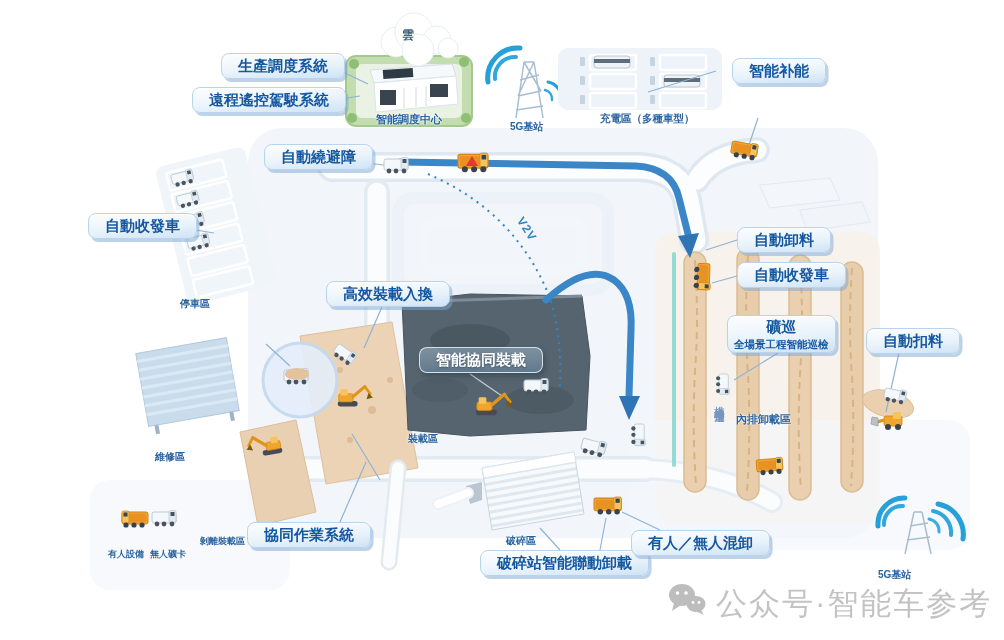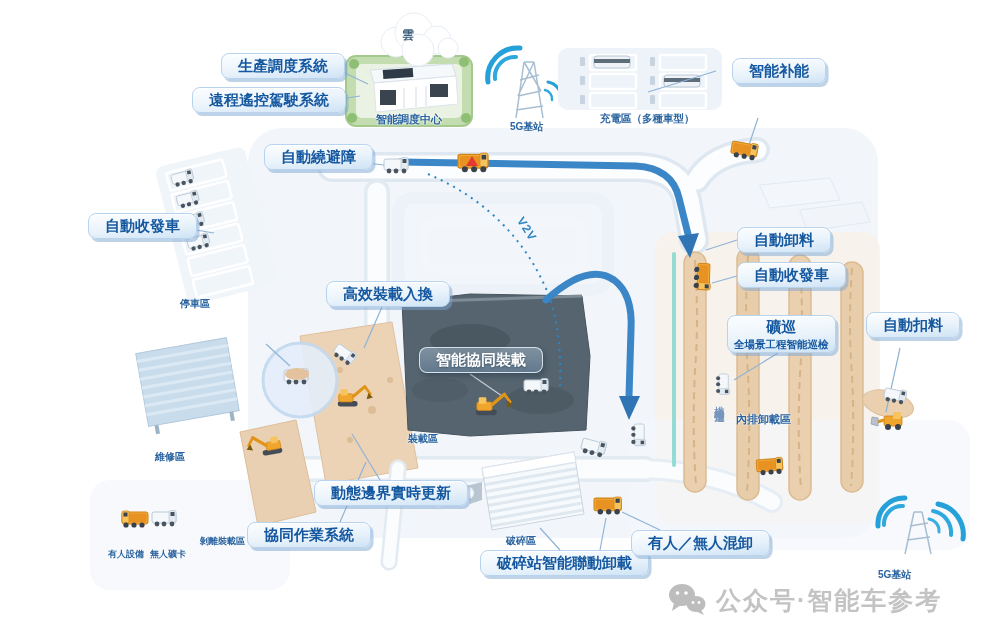--- a/index.html
+++ b/index.html
@@ -15,22 +15,22 @@
         text-shadow:0 1px 2px rgba(10,30,50,.45);
         box-shadow:2px 3px 5px rgba(20,40,60,.35);}
   .pill-two{text-align:center;padding:1px 6px;}
   .pill-two .sub{display:block;font-size:10.5px;font-weight:700;}
   .zlabel{position:absolute;white-space:nowrap;font-size:11px;font-weight:700;color:#2a639f;
           text-shadow:0 0 2px #fff,0 0 2px #fff;}
   .zsmall{font-size:9px;}
   .vtext{writing-mode:vertical-rl;letter-spacing:1px;font-size:10px;color:#7795bd;font-weight:700;}
   .v2v{position:absolute;transform:rotate(57deg);color:#2e85c4;font-weight:700;font-size:12px;letter-spacing:1px;}
   .cloudchar{position:absolute;font-size:12px;font-weight:700;color:#40607f;}
-  .watermark{position:absolute;left:668px;top:583px;display:flex;align-items:flex-end;gap:10px;
-             color:#c3c3c3;font-size:25px;letter-spacing:2px;font-weight:700;}
+  .watermark{position:absolute;left:668px;top:583px;display:flex;align-items:flex-start;gap:10px;
+             color:#c3c3c3;font-size:31px;letter-spacing:2px;font-weight:400;}
 </style>
 </head>
 <body>
 
 <div class="stage">
 
 <svg class="scene" width="1004" height="640" viewBox="0 0 1004 640">
   <defs>
     <pattern id="stripes" width="7" height="7" patternUnits="userSpaceOnUse" patternTransform="rotate(80)">
       <rect width="7" height="7" fill="#f7fafc"></rect>
@@ -291,22 +291,21 @@
 <div class="pill" style="left:264px;top:144px">自動繞避障</div>
 <div class="pill" style="left:88px;top:213px">自動收發車</div>
 <div class="pill" style="left:326px;top:281px">高效裝載入換</div>
 <div class="pill pill-dark" style="left:419px;top:347px">智能協同裝載</div>
 <div class="pill" style="left:737px;top:227px">自動卸料</div>
 <div class="pill" style="left:737px;top:262px">自動收發車</div>
 <div class="pill pill-two" style="left:727px;top:315px">
   <span>礦巡</span>
   <span class="sub">全場景工程智能巡檢</span>
 </div>
-<div class="pill" style="left:866px;top:312px">自動扣料</div>
-<div class="pill" style="left:314px;top:480px">動態邊界實時更新</div>
+<div class="pill" style="left:866px;top:328px">自動扣料</div>
 <div class="pill" style="left:247px;top:522px">協同作業系統</div>
 <div class="pill" style="left:480px;top:550px">破碎站智能聯動卸載</div>
 <div class="pill" style="left:631px;top:530px">有人／無人混卸</div>
 
 <div class="cloudchar" style="left:402px;top:27px">雲</div>
 <div class="zlabel" style="left:376px;top:112px">智能調度中心</div>
 <div class="zlabel" style="left:510px;top:120px;font-size:10px">5G基站</div>
 <div class="zlabel" style="left:600px;top:112px;font-size:10.5px">充電區（多種車型）</div>
 <div class="zlabel" style="left:180px;top:297px;font-size:10px">停車區</div>
 <div class="zlabel" style="left:155px;top:450px;font-size:10px">維修區</div>

